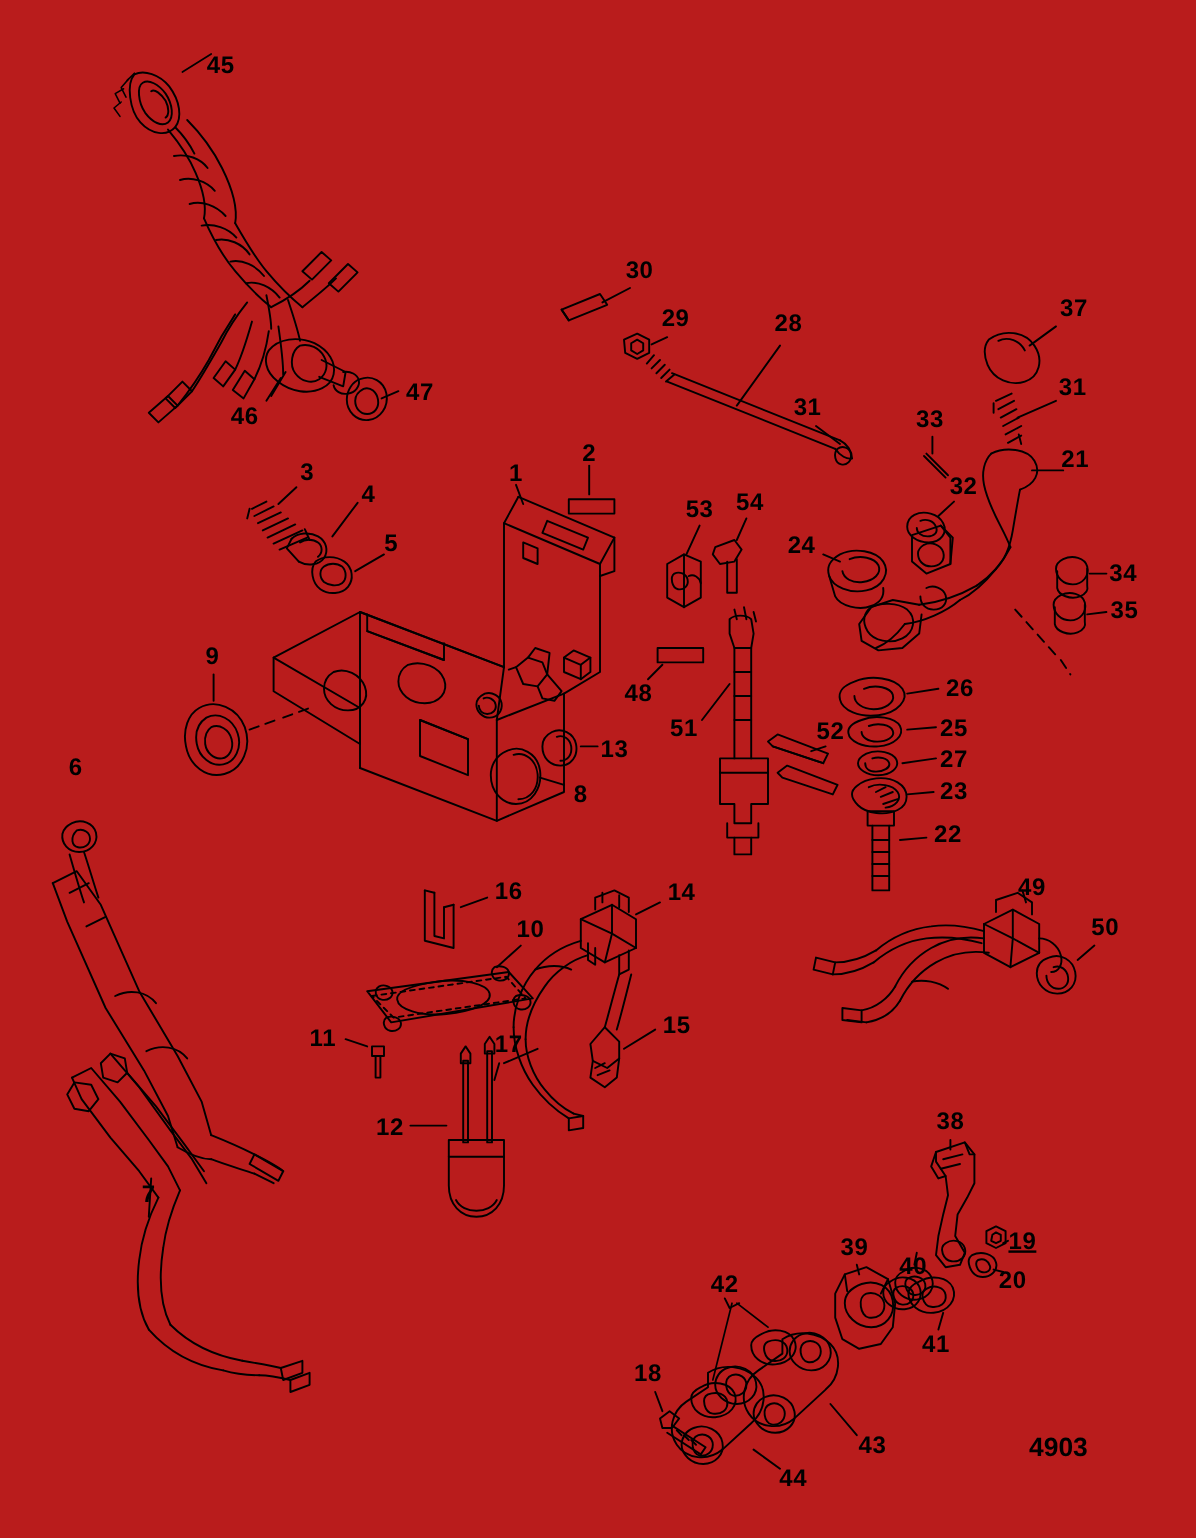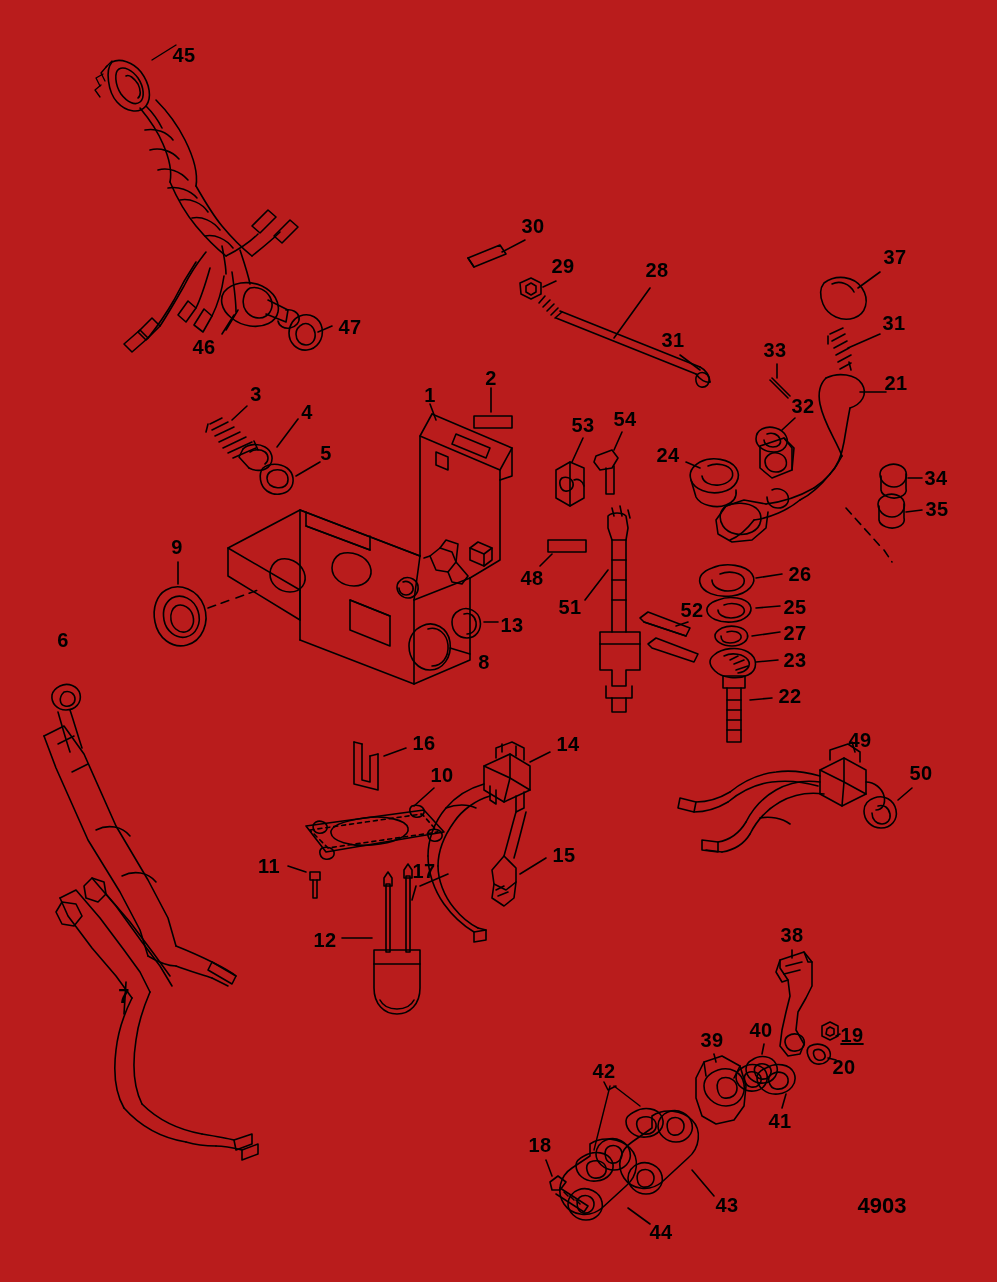--- a/index.html
+++ b/index.html
@@ -599,21 +599,21 @@
     <div class="callout" style="left:921px; top:773px;">50</div>
     <div class="callout" style="left:442px; top:775px;">10</div>
     <div class="callout" style="left:269px; top:866px;">11</div>
     <div class="callout" style="left:424px; top:871px;">17</div>
     <div class="callout" style="left:564px; top:855px;">15</div>
     <div class="callout" style="left:325px; top:940px;">12</div>
     <div class="callout" style="left:124px; top:996px;">7</div>
     <div class="callout" style="left:792px; top:935px;">38</div>
     <div class="callout" style="left:852px; top:1035px;text-decoration:underline;">19</div>
     <div class="callout" style="left:844px; top:1067px;">20</div>
-    <div class="callout" style="left:761px; top:1030px;">40</div>
+    <div class="callout" style="left:761px; top:1056px;">40</div>
     <div class="callout" style="left:712px; top:1040px;">39</div>
     <div class="callout" style="left:780px; top:1121px;">41</div>
     <div class="callout" style="left:604px; top:1071px;">42</div>
     <div class="callout" style="left:540px; top:1145px;">18</div>
     <div class="callout" style="left:727px; top:1205px;">43</div>
     <div class="callout" style="left:661px; top:1232px;">44</div>
   </div>
 
   <div class="sheetno" style="left:882px; top:1206px;">4903</div>
 

